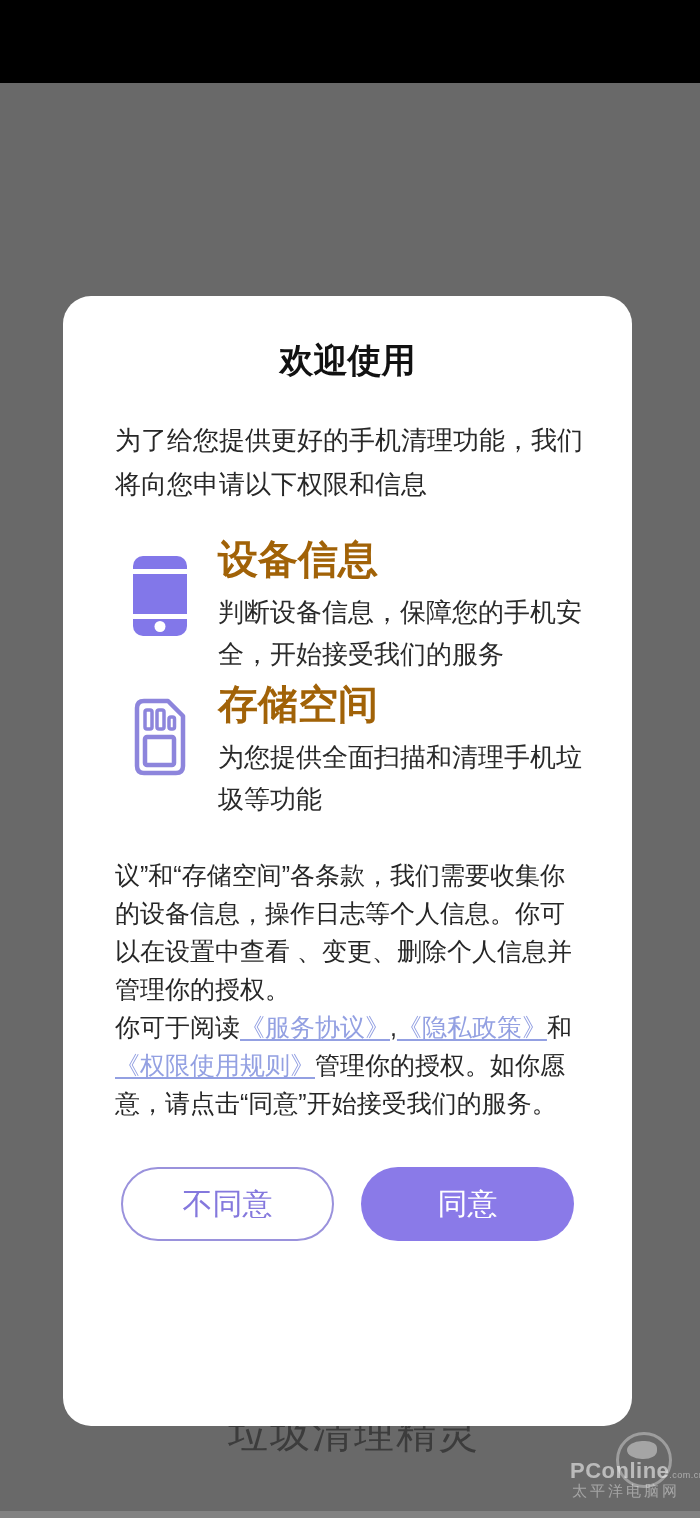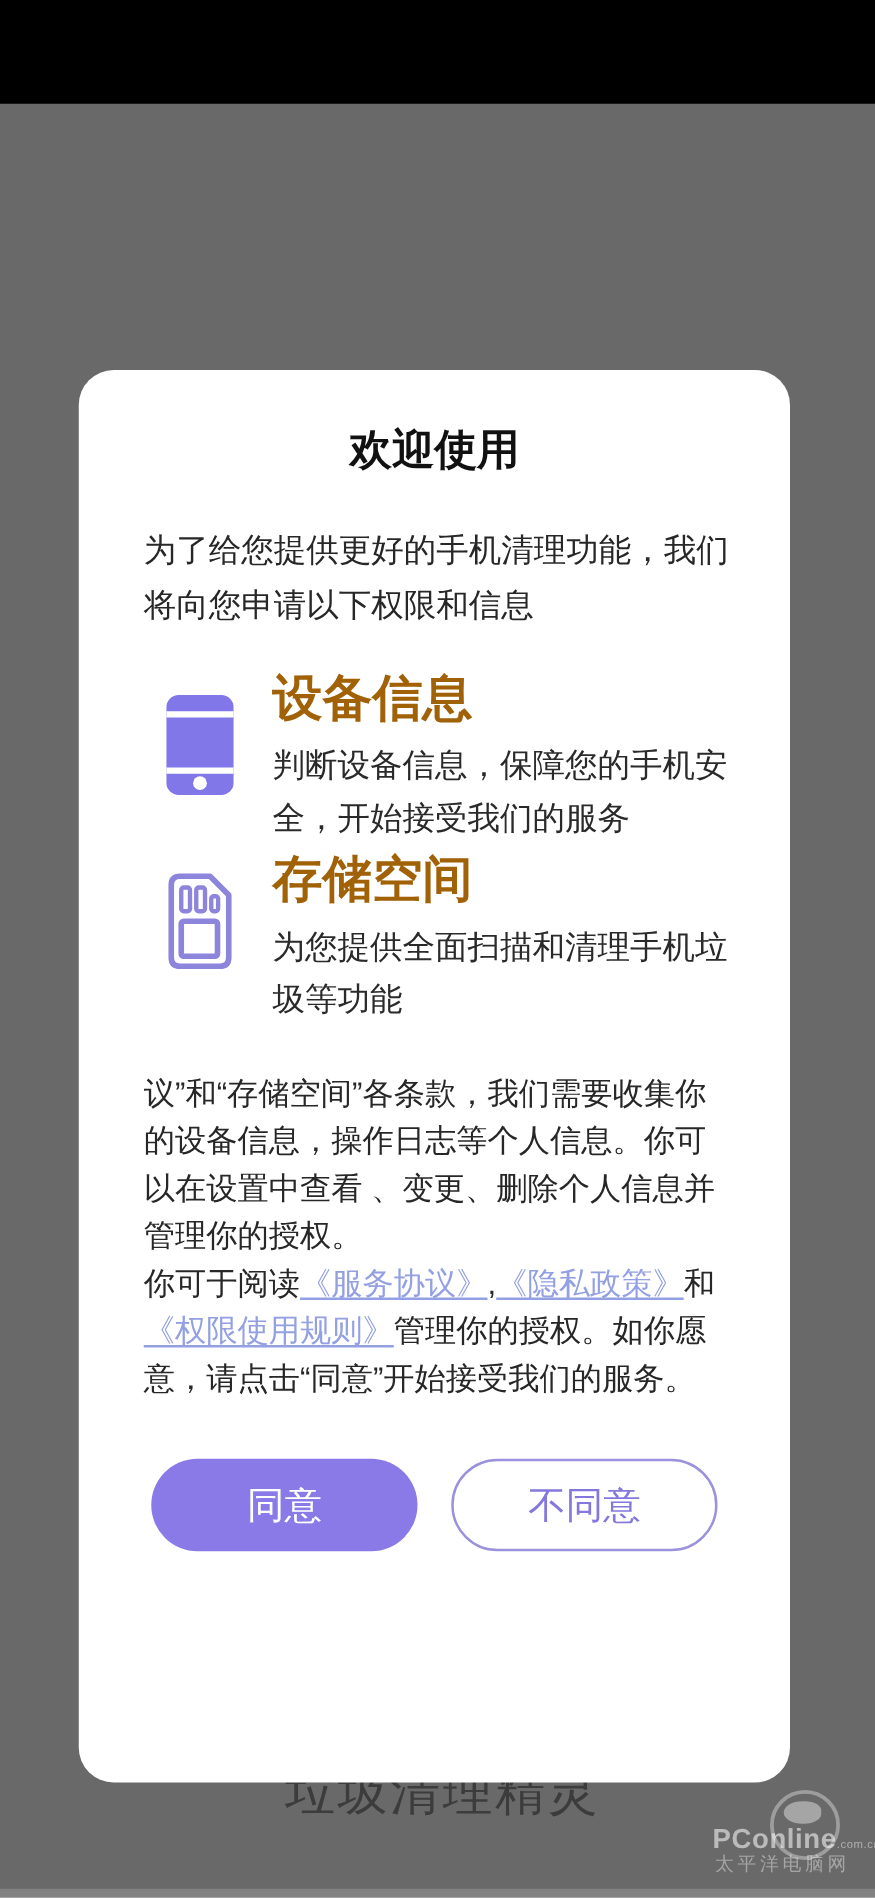--- a/index.html
+++ b/index.html
@@ -195,18 +195,18 @@
     <div class="privacy-line">
       <span>你可于阅读</span><span class="privacy-link">《服务协议》</span><span>,</span><span class="privacy-link">《隐私政策》</span><span>和</span>
     </div>
     <div class="privacy-line">
       <span class="privacy-link">《权限使用规则》</span><span>管理你的授权。如你愿</span>
     </div>
     <div class="privacy-line">意，请点击“同意”开始接受我们的服务。</div>
   </div>
 
   <div class="buttons">
+    <button class="btn btn-disagree">不同意</button>
     <button class="btn btn-agree">同意</button>
-    <button class="btn btn-disagree">不同意</button>
   </div>
 </div>
 
 <div class="bottom-strip"></div>
 
 </body></html>

